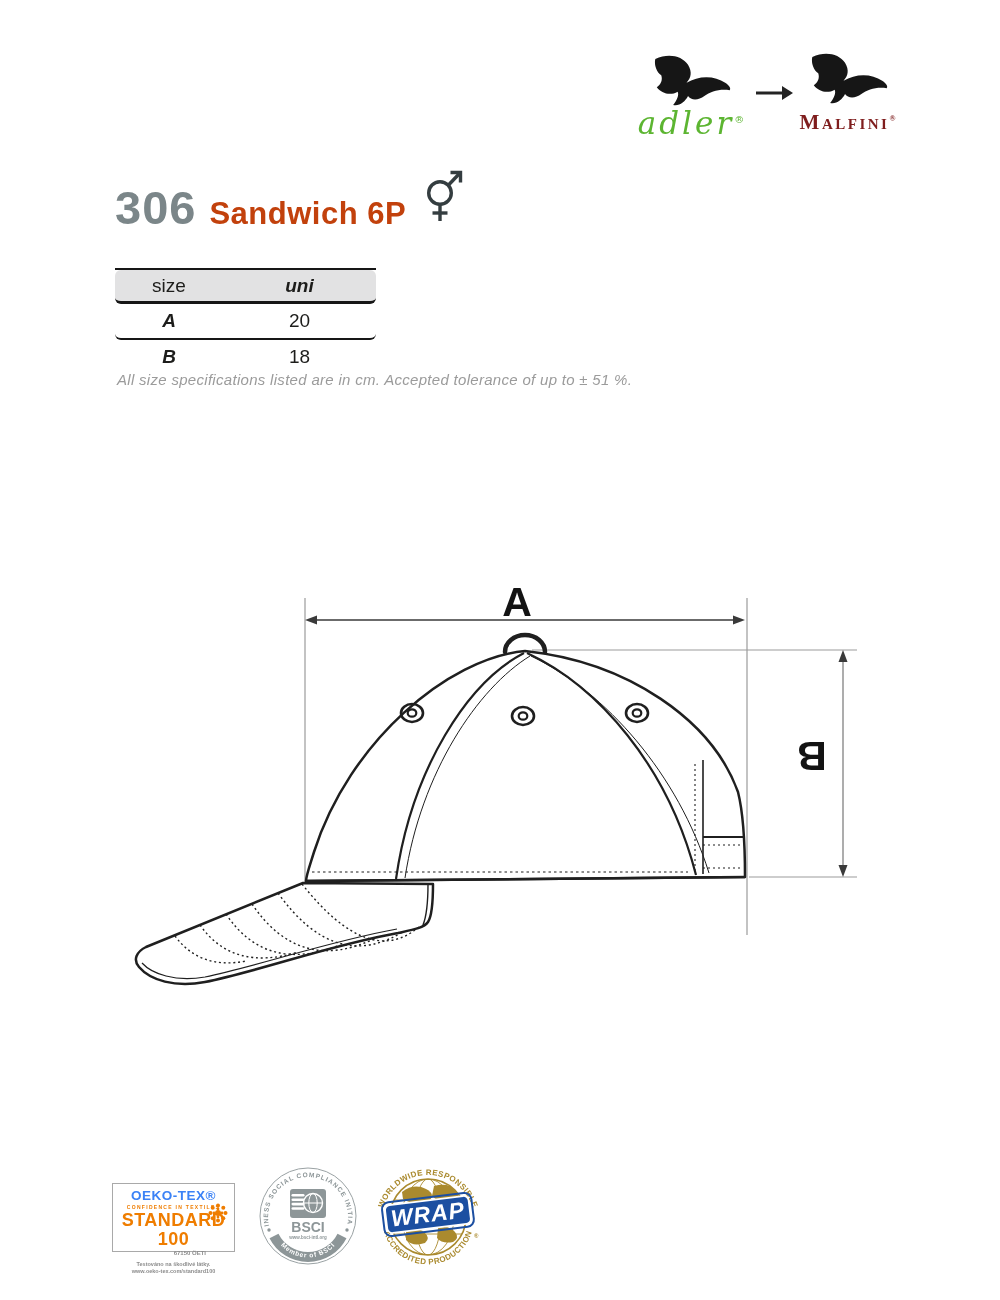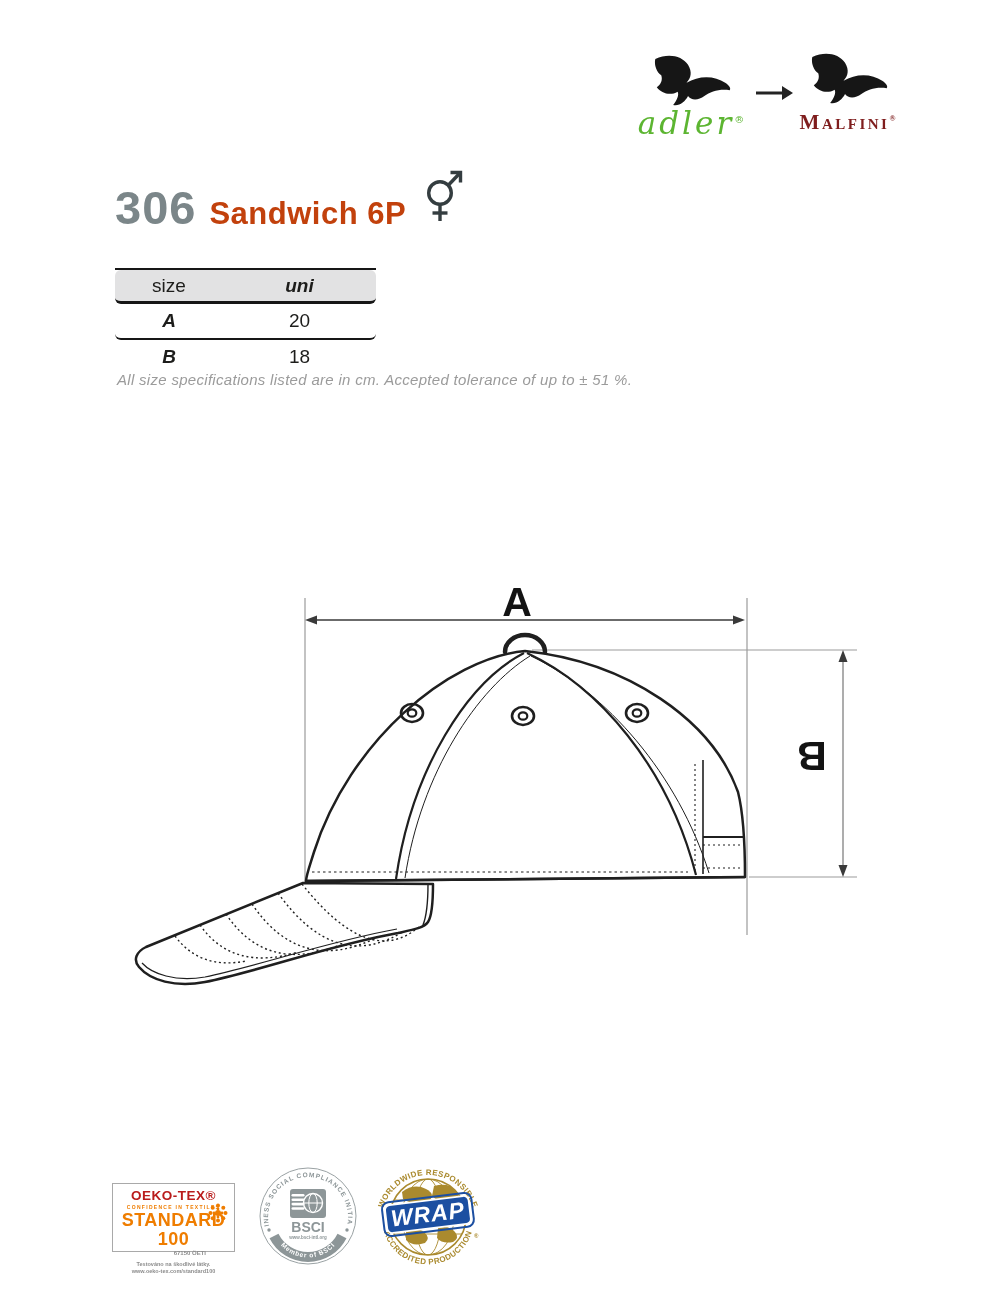--- a/index.html
+++ b/index.html
@@ -34,21 +34,21 @@
   #size-table .c1{width:108px;}
   #size-table .c2{flex:1;}
   .bold{font-weight:700;font-style:italic;}
   #size-note{position:absolute;left:117px;top:371px;font-size:15px;font-style:italic;color:#9b9b9b;letter-spacing:0.3px;}
   
   #cap-drawing{position:absolute;left:130px;top:575px;}
   .dim-label{font:700 41px "Liberation Sans",sans-serif;fill:#131313;}
   
   #oeko-badge{position:absolute;left:112px;top:1183px;width:123px;height:69px;border:1px solid #a9a9a9;
     text-align:center;box-sizing:border-box;padding-top:5px;}
-  #oeko-badge .l1{font-size:13.5px;font-weight:700;color:#b91c1c;letter-spacing:0.5px;line-height:1.1;}
+  #oeko-badge .l1{font-size:13.5px;font-weight:700;color:#3b82f6;letter-spacing:0.5px;line-height:1.1;}
   #oeko-badge .l2{font-size:5px;font-weight:700;color:#ef7d00;letter-spacing:1.3px;line-height:1.4;}
   #oeko-badge .l3{font-size:18px;font-weight:700;color:#ef7d00;line-height:1.05;letter-spacing:0.5px;}
   #oeko-badge .l4{font-size:6px;font-weight:700;color:#8c8c8c;text-align:right;padding-right:28px;line-height:1.4;}
   #oeko-badge .l5{font-size:5.5px;font-weight:700;color:#8c8c8c;margin-top:3px;line-height:1.5;}
   #oeko-badge .l6{font-size:5.5px;font-weight:700;color:#8c8c8c;line-height:1.2;}
   #oeko-flower{position:absolute;right:4px;top:17px;}
   #bsci-badge{position:absolute;left:258px;top:1166px;}
   #wrap-badge{position:absolute;left:372px;top:1158px;}
   .arc-gray{font:700 6.5px "Liberation Sans",sans-serif;fill:#8d9698;letter-spacing:1px;}
   .arc-white{font:700 6.5px "Liberation Sans",sans-serif;fill:#ffffff;letter-spacing:0.8px;}

